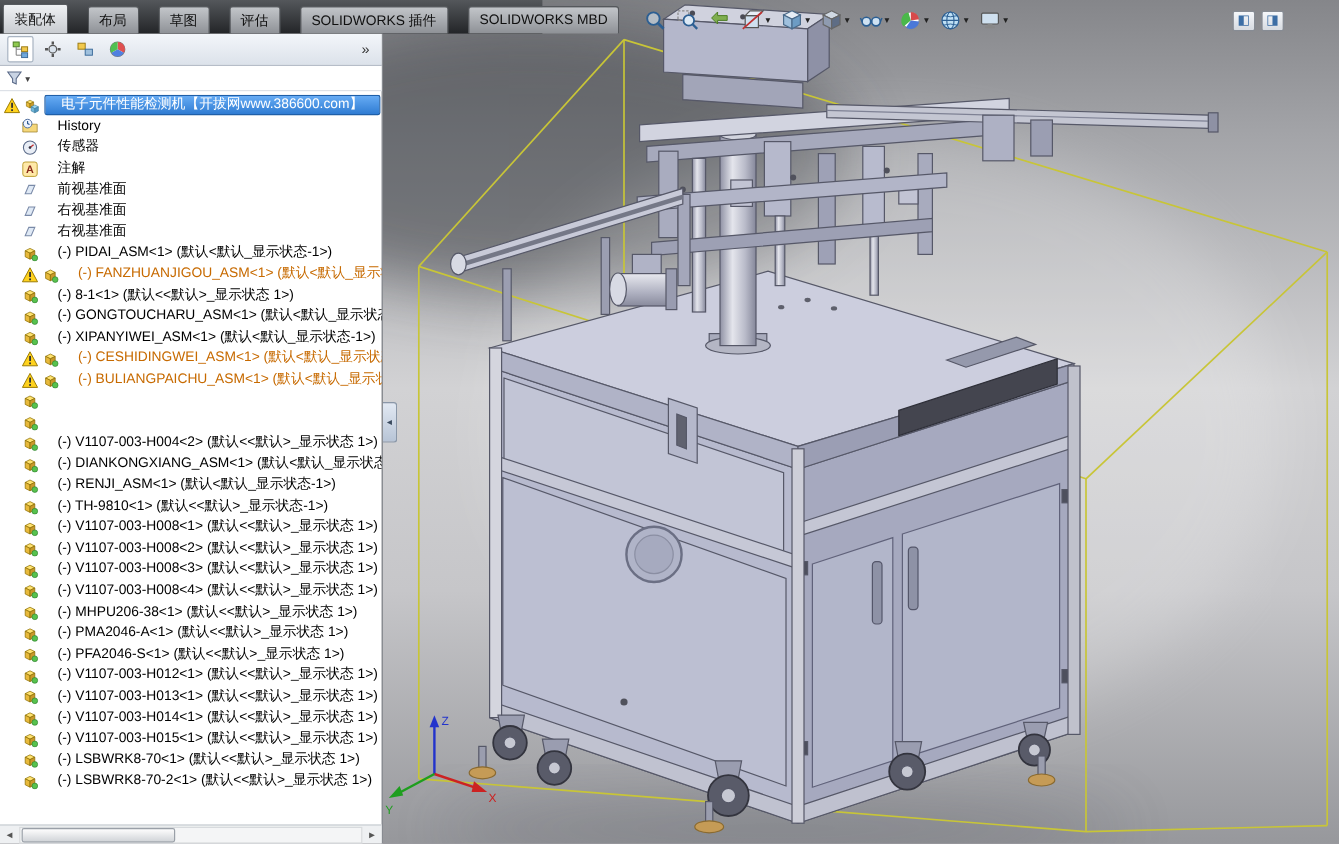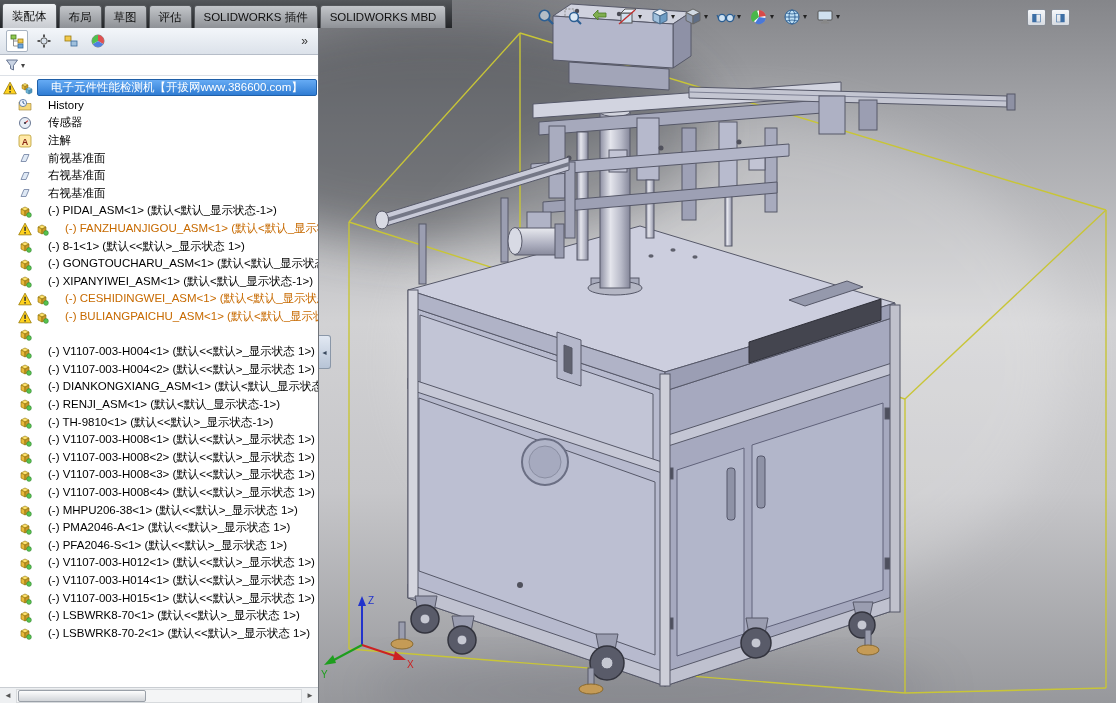--- a/index.html
+++ b/index.html
@@ -21,21 +21,21 @@
   .vcaret{font-size:8px;color:#222;padding:0 1px;line-height:24px}
 
   .corner-btns{position:absolute;top:9px;right:46px;display:flex;gap:5px;z-index:40}
   .corner-btn{width:19px;height:17px;display:flex;align-items:center;justify-content:center;
     background:linear-gradient(#f5f7fa,#d7dbe1);border:1px solid #878c94;border-radius:2px;
     font-size:11px;color:#3c6ea5;line-height:1}
 
   
   .tabbar{position:absolute;left:0;top:0;width:452px;height:28px;z-index:60;
     background:linear-gradient(#54575b,#232528);display:flex;align-items:flex-end;padding:0 0 0 2px}
-  .tab{height:23px;margin-right:2px;padding:0 9px;display:flex;align-items:center;white-space:nowrap;
+  .tab{height:23px;margin-right:16px;padding:0 9px;display:flex;align-items:center;white-space:nowrap;
     font-size:11.5px;color:#101010;background:linear-gradient(#c3c6ca,#8e9196);
     border:1px solid #55585c;border-bottom:none;border-radius:3px 3px 0 0}
   .tab.active{background:linear-gradient(#f0f2f4,#c8cbd0);height:25px}
 
   
   .sidepanel{position:absolute;left:0;top:28px;width:319px;height:675px;background:#fff;
     border-right:1px solid #70747a;display:flex;flex-direction:column;z-index:50}
   .panel-tabs{height:27px;flex:none;background:linear-gradient(#f3f6fa,#dce2ea);
     border-bottom:1px solid #b6bdc8;display:flex;align-items:center;padding:0 6px;gap:5px}
   .ptab{width:22px;height:22px;display:flex;align-items:center;justify-content:center;border-radius:2px}
@@ -602,21 +602,20 @@
         </div>
         <div class="tree-row">
           <span class="ticon">
             <svg viewBox="0 0 14 14">
               <polygon points="3,5 7,3 11,5 7,7" fill="#ffe26e" stroke="#8a6d00" stroke-width="0.6"></polygon>
               <polygon points="3,5 7,7 7,12 3,10" fill="#e8b93b" stroke="#8a6d00" stroke-width="0.6"></polygon>
               <polygon points="11,5 7,7 7,12 11,10" fill="#c9992a" stroke="#8a6d00" stroke-width="0.6"></polygon>
               <circle cx="11" cy="11" r="2.4" fill="#57c24e" stroke="#2c7a2c" stroke-width="0.5"></circle>
             </svg>
           </span>
-          <span class="lbl">(-) V1107-003-H004&lt;1&gt; (默认&lt;&lt;默认&gt;_显示状态 1&gt;)</span>
         </div>
         <div class="tree-row">
           <span class="ticon">
             <svg viewBox="0 0 14 14">
               <polygon points="3,5 7,3 11,5 7,7" fill="#ffe26e" stroke="#8a6d00" stroke-width="0.6"></polygon>
               <polygon points="3,5 7,7 7,12 3,10" fill="#e8b93b" stroke="#8a6d00" stroke-width="0.6"></polygon>
               <polygon points="11,5 7,7 7,12 11,10" fill="#c9992a" stroke="#8a6d00" stroke-width="0.6"></polygon>
               <circle cx="11" cy="11" r="2.4" fill="#57c24e" stroke="#2c7a2c" stroke-width="0.5"></circle>
             </svg>
           </span>
@@ -735,20 +734,31 @@
         <div class="tree-row">
           <span class="ticon">
             <svg viewBox="0 0 14 14">
               <polygon points="3,5 7,3 11,5 7,7" fill="#ffe26e" stroke="#8a6d00" stroke-width="0.6"></polygon>
               <polygon points="3,5 7,7 7,12 3,10" fill="#e8b93b" stroke="#8a6d00" stroke-width="0.6"></polygon>
               <polygon points="11,5 7,7 7,12 11,10" fill="#c9992a" stroke="#8a6d00" stroke-width="0.6"></polygon>
               <circle cx="11" cy="11" r="2.4" fill="#57c24e" stroke="#2c7a2c" stroke-width="0.5"></circle>
             </svg>
           </span>
           <span class="lbl">(-) V1107-003-H012&lt;1&gt; (默认&lt;&lt;默认&gt;_显示状态 1&gt;)</span>
+        </div>
+        <div class="tree-row">
+          <span class="ticon">
+            <svg viewBox="0 0 14 14">
+              <polygon points="3,5 7,3 11,5 7,7" fill="#ffe26e" stroke="#8a6d00" stroke-width="0.6"></polygon>
+              <polygon points="3,5 7,7 7,12 3,10" fill="#e8b93b" stroke="#8a6d00" stroke-width="0.6"></polygon>
+              <polygon points="11,5 7,7 7,12 11,10" fill="#c9992a" stroke="#8a6d00" stroke-width="0.6"></polygon>
+              <circle cx="11" cy="11" r="2.4" fill="#57c24e" stroke="#2c7a2c" stroke-width="0.5"></circle>
+            </svg>
+          </span>
+          <span class="lbl">(-) V1107-003-H013&lt;1&gt; (默认&lt;&lt;默认&gt;_显示状态 1&gt;)</span>
         </div>
         <div class="tree-row">
           <span class="ticon">
             <svg viewBox="0 0 14 14">
               <polygon points="3,5 7,3 11,5 7,7" fill="#ffe26e" stroke="#8a6d00" stroke-width="0.6"></polygon>
               <polygon points="3,5 7,7 7,12 3,10" fill="#e8b93b" stroke="#8a6d00" stroke-width="0.6"></polygon>
               <polygon points="11,5 7,7 7,12 11,10" fill="#c9992a" stroke="#8a6d00" stroke-width="0.6"></polygon>
               <circle cx="11" cy="11" r="2.4" fill="#57c24e" stroke="#2c7a2c" stroke-width="0.5"></circle>
             </svg>
           </span>

